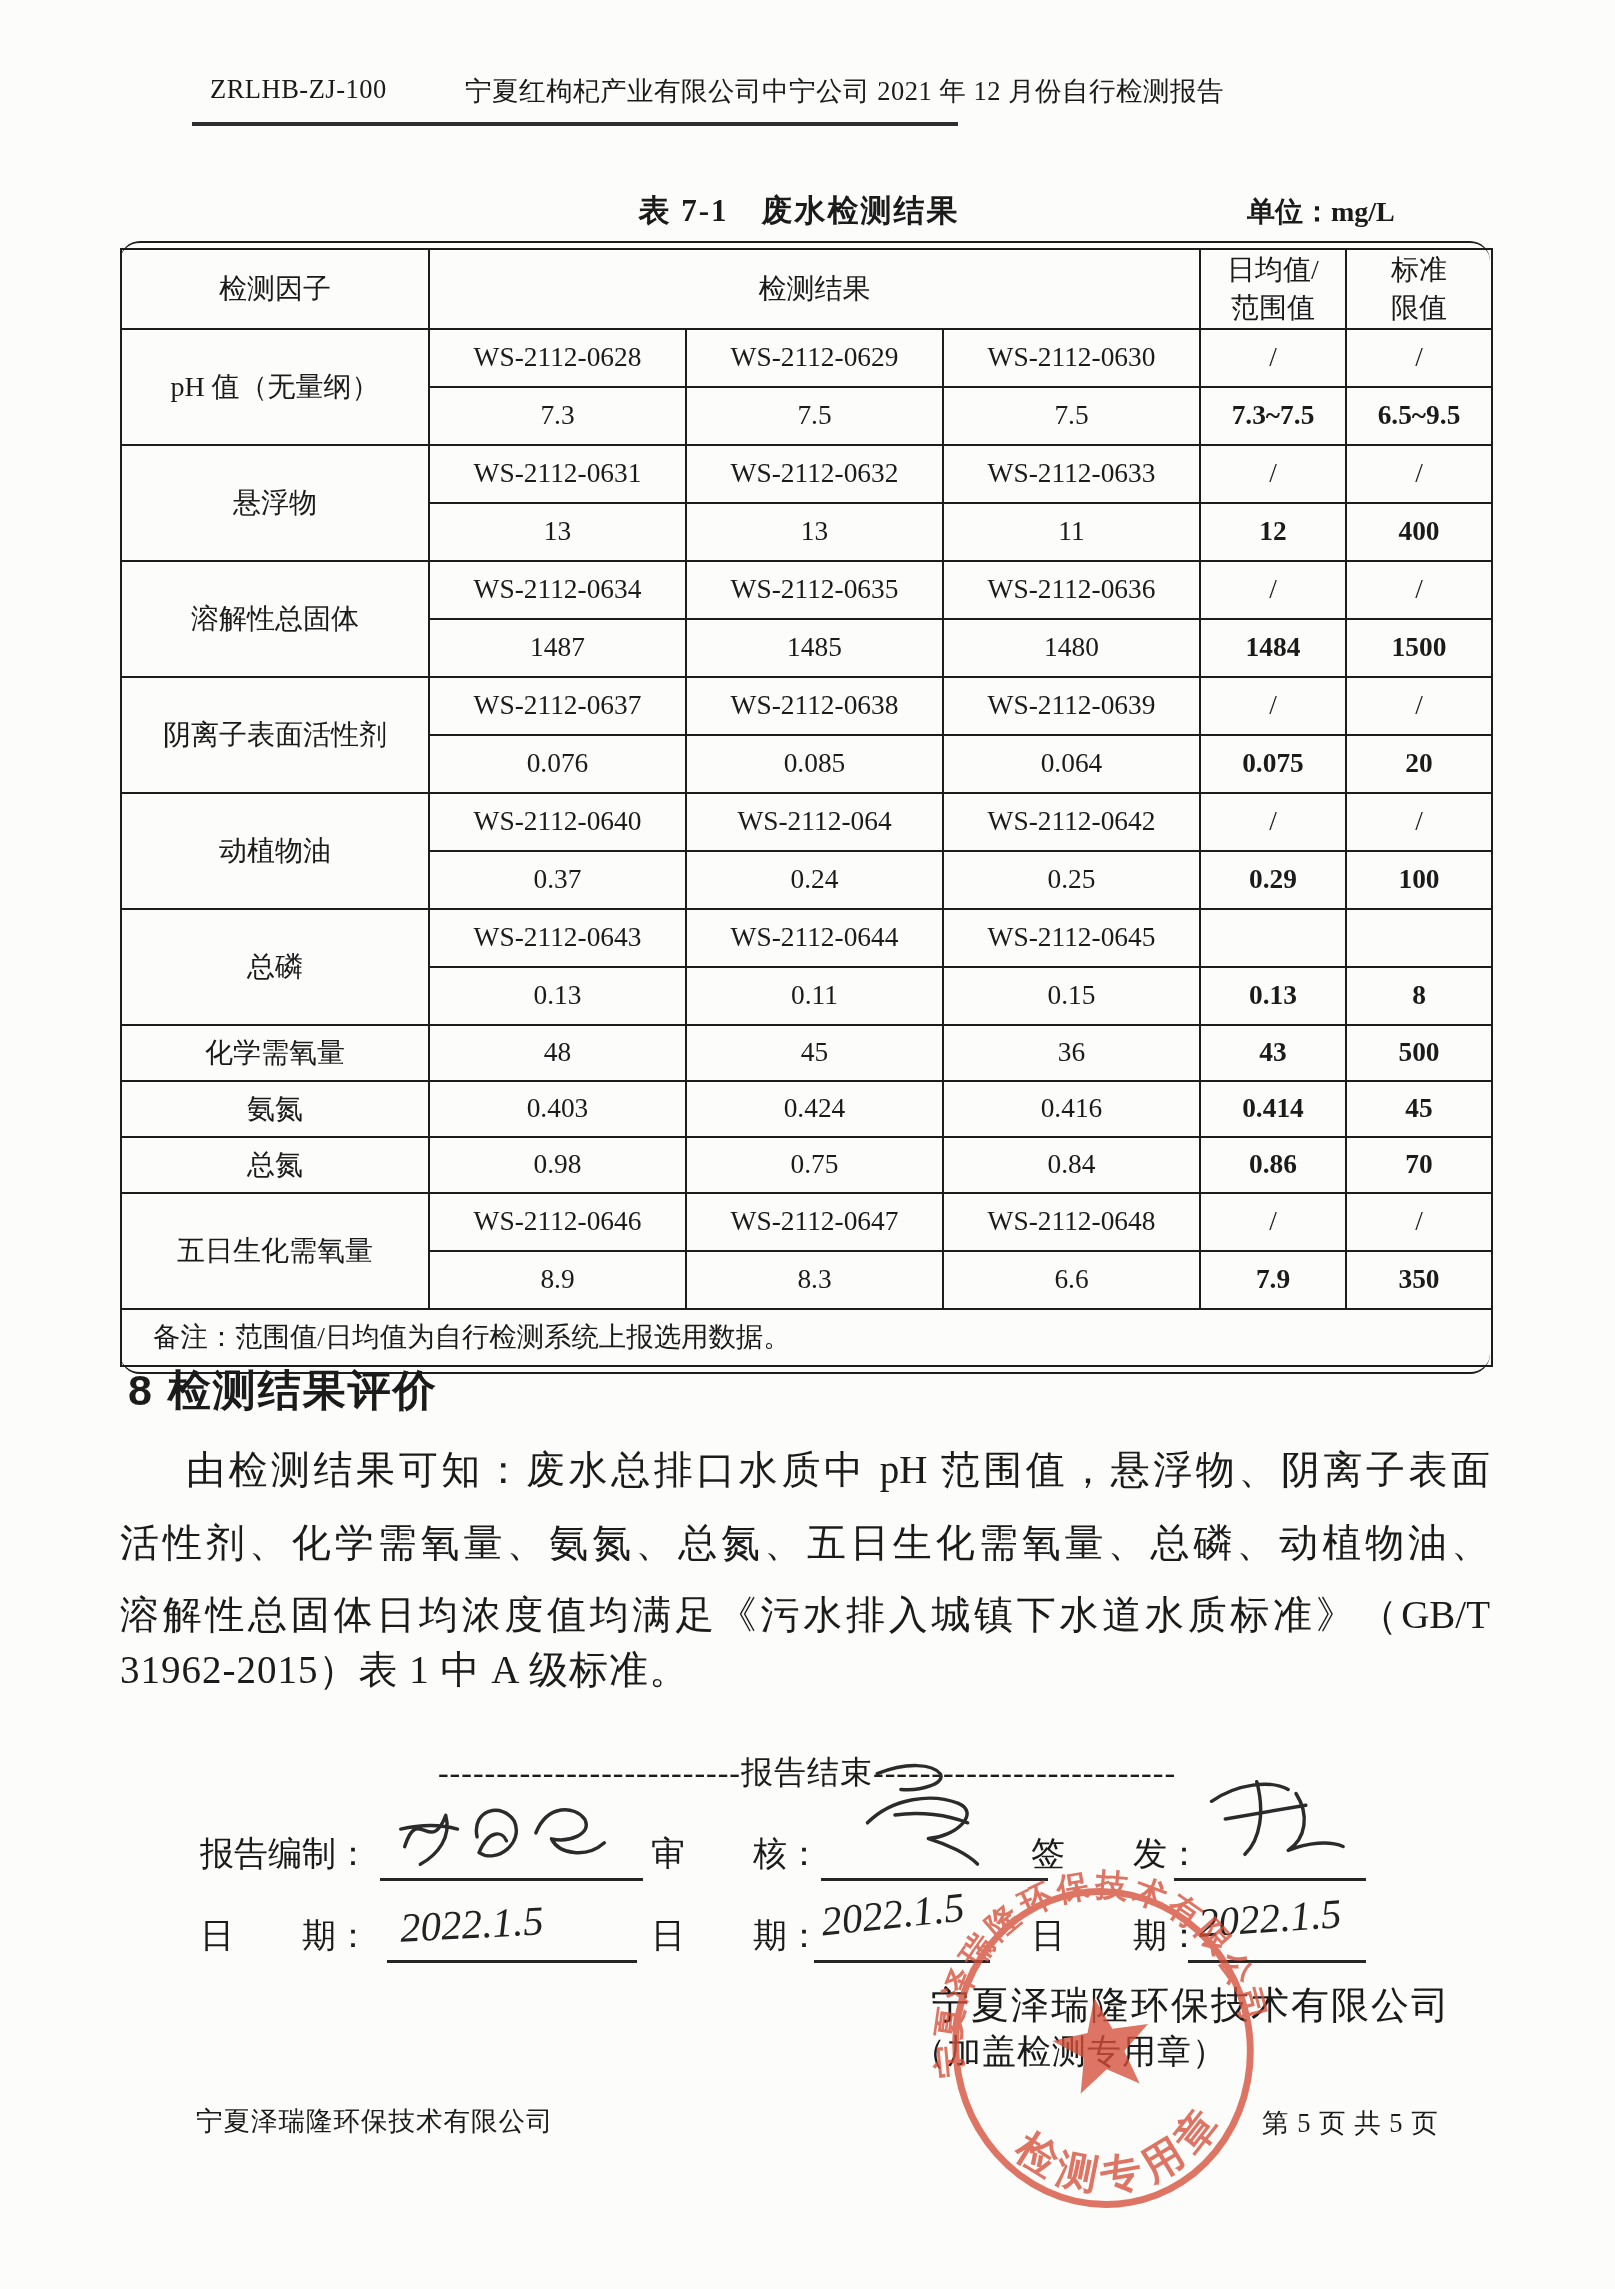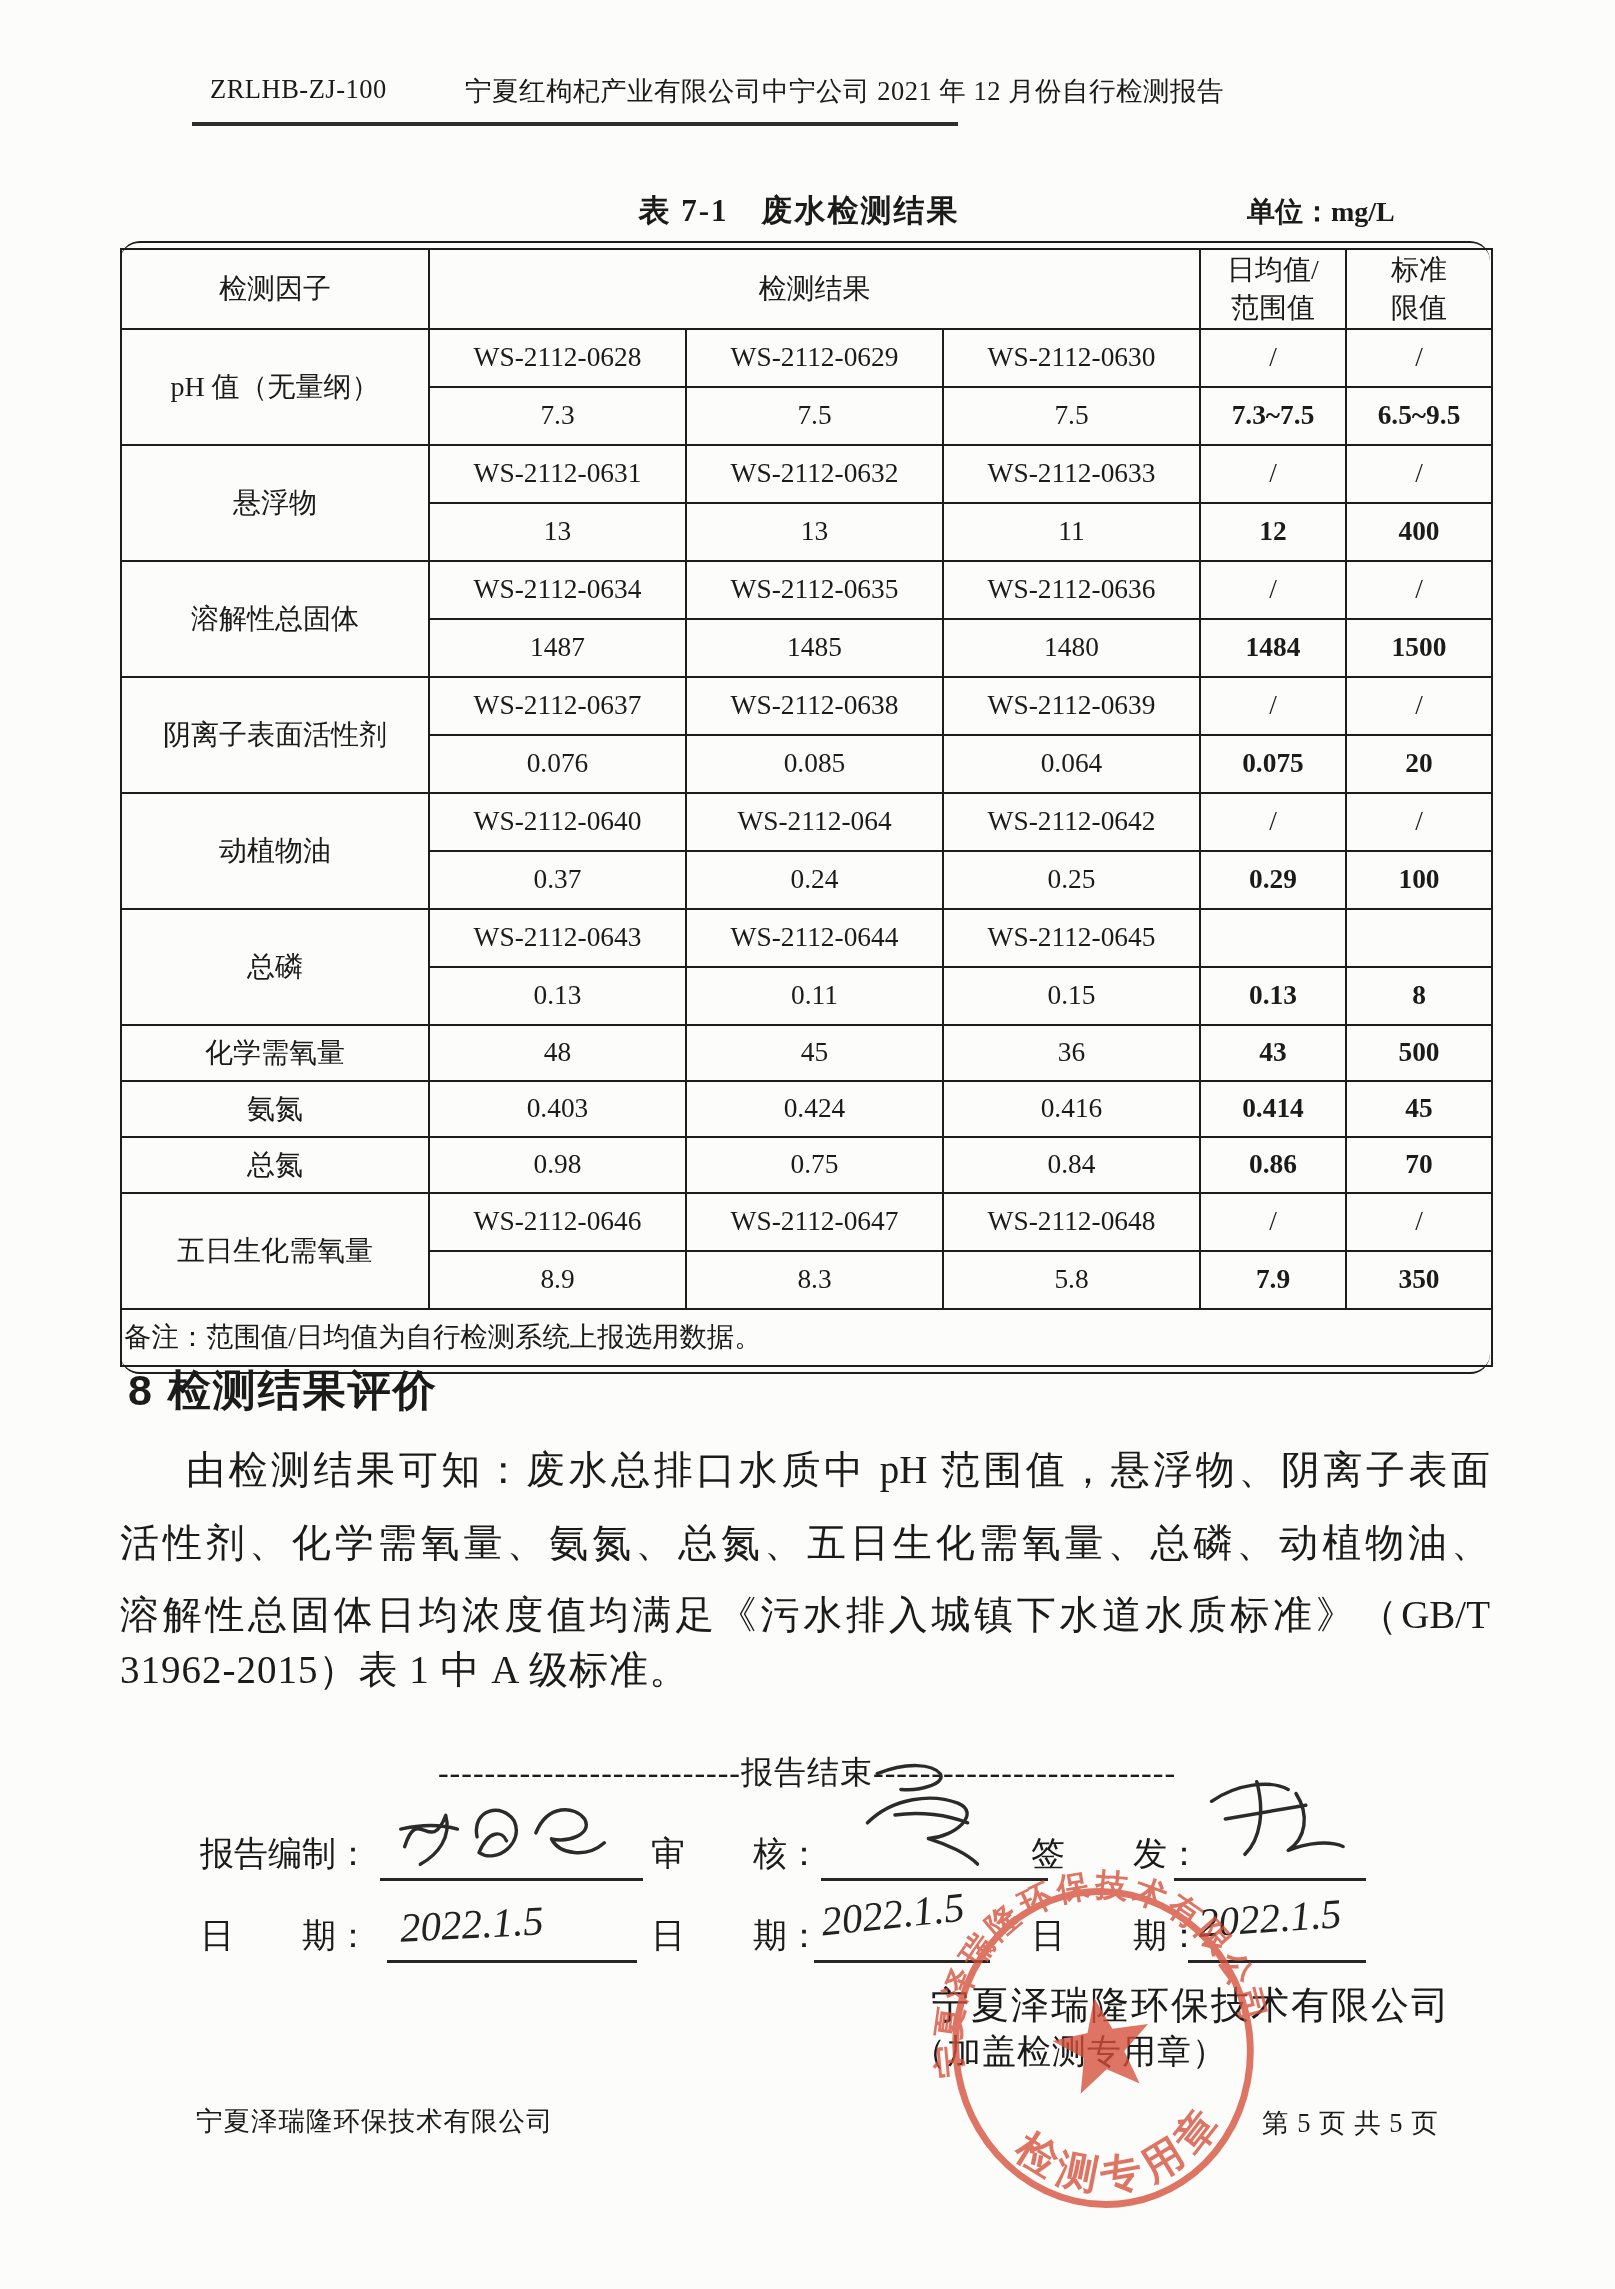--- a/index.html
+++ b/index.html
@@ -24,21 +24,21 @@
     text-align:center;vertical-align:middle;
     font-size:27.4px;padding:0 3.9px;overflow:hidden;white-space:nowrap;
   }
   table.res td.param{font-size:28px;}
   table.res tr.hd td{font-size:28px;line-height:1.35;}
   table.res tr.sub td{height:56px;}
   table.res tr.single td{height:54px;}
   table.res tr.hd td{height:78px;}
   table.res td.b{font-weight:bold;}
   table.res tr.noterow td{
-    height:55px;text-align:left;font-size:27.4px;padding-left:2px;
+    height:55px;text-align:left;font-size:27.4px;padding-left:31px;
   }
   
   .h8{font-family:"Liberation Sans","DejaVu Sans",sans-serif;
       font-weight:bold;font-size:43px;letter-spacing:2px;white-space:nowrap;}
   .para{font-size:39px;white-space:nowrap;letter-spacing:1px;}
   .stretch{white-space:normal;text-align:justify;text-align-last:justify;letter-spacing:0;margin-top:20px;}
   .endline{font-size:32px;text-align:center;letter-spacing:1px;}
   
   .siglabel{font-size:34px;white-space:nowrap;}
   .sigline{height:2.9px;background:#262626;}
@@ -220,21 +220,21 @@
         <td class="param" rowspan="2">五日生化需氧量</td>
         <td>WS-2112-0646</td>
         <td>WS-2112-0647</td>
         <td>WS-2112-0648</td>
         <td>/</td>
         <td>/</td>
       </tr>
       <tr class="sub">
         <td>8.9</td>
         <td>8.3</td>
-        <td>5.8</td>
+        <td>6.6</td>
         <td class="b">7.9</td>
         <td class="b">350</td>
       </tr>
 
       <tr class="noterow">
         <td colspan="6">备注：范围值/日均值为自行检测系统上报选用数据。</td>
       </tr>
     </tbody>
       </table>
   </div>

